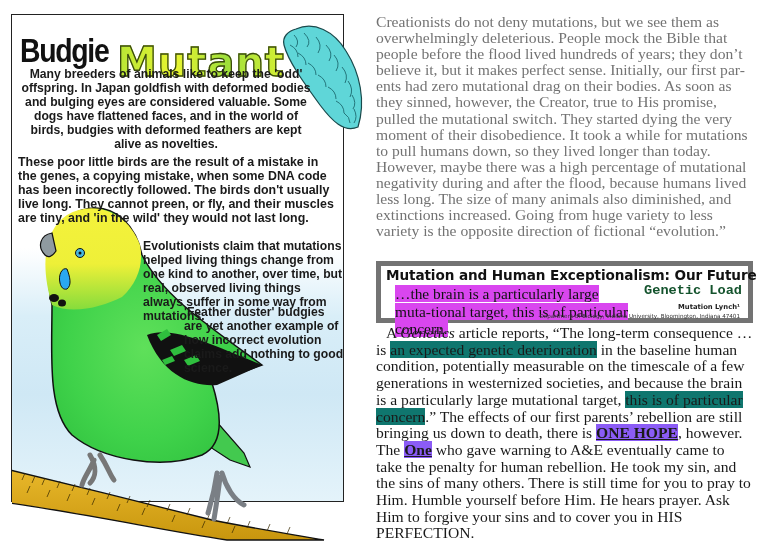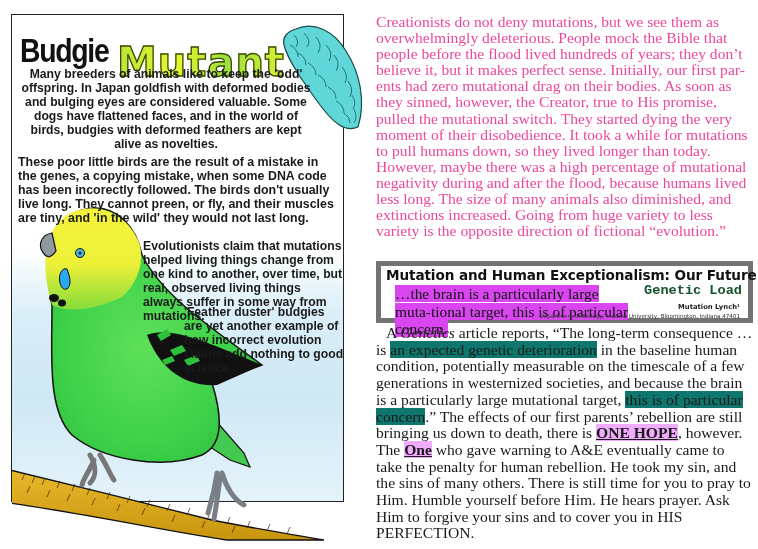--- a/index.html
+++ b/index.html
@@ -39,26 +39,26 @@
     .p1 { left: 4px; top: 52px; width: 300px; text-align: center; }
     .p2 { left: 6px; top: 140px; width: 322px; text-align: left; font-size: 12.4px; }
     .p3 { left: 131px; top: 193px; width: 200px; text-align: left; margin-top: 31px; }
     .p4 { left: 172px; top: 290px; width: 160px; text-align: left; }
 
     .bird { position: absolute; left: 0; top: 0; width: 333px; height: 530px; pointer-events: none; }
 
     
     .col {
       position: absolute; left: 376px; top: 14px; width: 378px;
-      font-family: "Liberation Serif", serif; font-size: 15.6px; line-height: 16.1px; color: #ec4899;
+      font-family: "Liberation Serif", serif; font-size: 15.6px; line-height: 16.1px; color: #737373;
     }
     .col p { margin: 0; }
     .col .body1 { text-align: left; }
     .hl-y { background: #0f766e; margin-top: 27px; }
-    .hl-g { background: #f0abfc; font-weight: bold; text-decoration: underline; }
+    .hl-g { background: #8b5cf6; font-weight: bold; text-decoration: underline; }
 
     .citebox {
       position: absolute; left: 376px; top: 261px; width: 377px; height: 62px;
       border: 5px solid #737373; box-sizing: border-box; background: #fff;
     }
     .cite-title {
       position: absolute; left: 5px; top: 1px; white-space: nowrap;
       font-family: "DejaVu Sans", sans-serif; font-weight: bold; font-size: 13.6px; color: #111;
       letter-spacing: -0.1px;
     }

